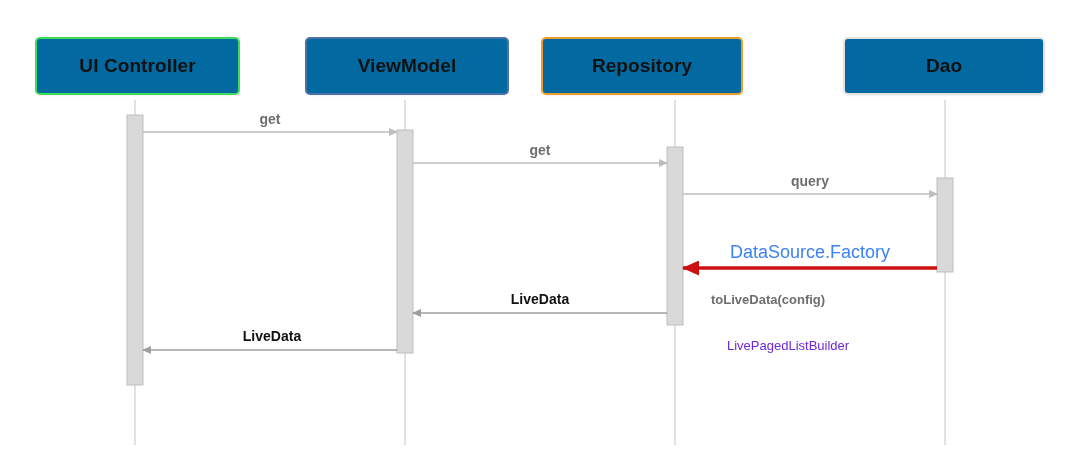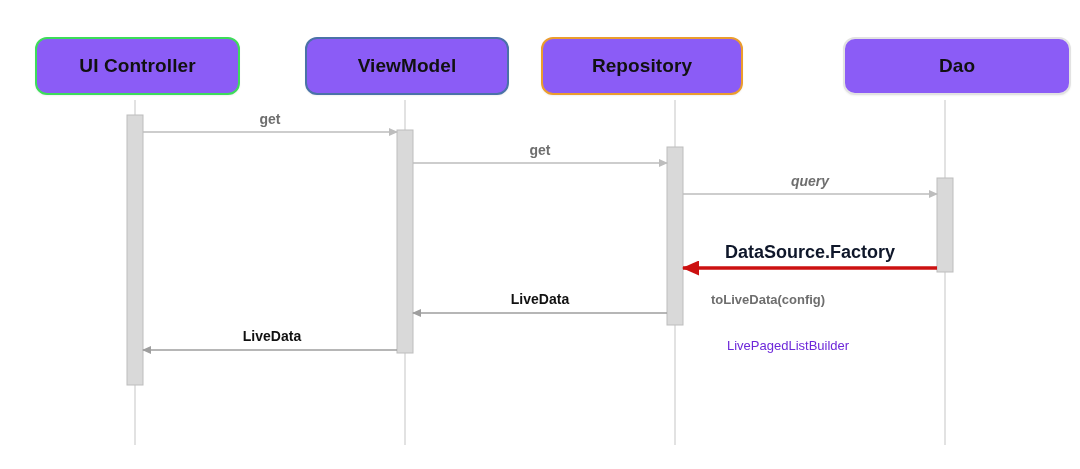--- a/index.html
+++ b/index.html
@@ -21,23 +21,23 @@
   svg#diagram {
     position: absolute;
     left: 0;
     top: 0;
     width: 1080px;
     height: 469px;
   }
   .actor-box {
     position: absolute;
     box-sizing: border-box;
-    background: #8b5cf6;
+    background: #0369a1;
     border: 2px solid #cfcfcf;
-    border-radius: 12px;
+    border-radius: 5px;
     display: flex;
     align-items: center;
     justify-content: center;
     box-shadow: 0 1px 2px rgba(0,0,0,0.06);
   }
   .actor-label {
     font-size: 19px;
     font-weight: 700;
     color: #111111;
     letter-spacing: 0.1px;
@@ -57,22 +57,22 @@
   .msg-muted {
     font-weight: 700;
     color: #6e6e6e;
   }
   .msg-faint {
     font-weight: 400;
     color: #6d28d9;
     font-size: 17.5px;
   }
   .msg-red {
-    font-weight: 700;
-    color: #0f172a;
+    font-weight: 400;
+    color: #3b82f6;
     font-size: 18px;
   }
   .note-label {
     position: absolute;
     white-space: nowrap;
     transform: translate(0, -100%);
     font-size: 13px;
     line-height: 1;
   }
 </style>
@@ -118,28 +118,28 @@
   <div id="actors-layer">
       <div class="actor-box" style="left: 35px; top: 37px; width: 205px; height: 58px; border-color: rgb(61, 220, 90);">
         <span class="actor-label">UI Controller</span>
       </div>
       <div class="actor-box" style="left: 305px; top: 37px; width: 204px; height: 58px; border-color: rgb(74, 114, 168);">
         <span class="actor-label">ViewModel</span>
       </div>
       <div class="actor-box" style="left: 541px; top: 37px; width: 202px; height: 58px; border-color: rgb(235, 157, 46); align-items: center;">
         <span class="actor-label">Repository</span>
       </div>
-      <div class="actor-box" style="left: 843px; top: 37px; width: 228px; height: 58px; border-color: rgb(226, 226, 226);">
+      <div class="actor-box" style="left: 843px; top: 37px; width: 202px; height: 58px; border-color: rgb(226, 226, 226);">
         <span class="actor-label">Dao</span>
       </div>
     </div>
   <div id="labels-layer">
       <div class="msg-label msg-muted" style="left: 270px; top: 126px;">get</div>
       <div class="msg-label msg-muted" style="left: 540px; top: 157px;">get</div>
-      <div class="msg-label msg-muted" style="left: 810px; top: 188px; font-style: italic;">query</div>
+      <div class="msg-label msg-muted" style="left: 810px; top: 188px;">query</div>
       <div class="msg-label msg-red" style="left: 810px; top: 261px;">DataSource.Factory</div>
       <div class="msg-label msg-strong" style="left: 540px; top: 306px;">LiveData</div>
       <div class="msg-label msg-strong" style="left: 272px; top: 343px;">LiveData</div>
       <div class="note-label msg-muted" style="left: 711px; top: 306px;">toLiveData(config)</div>
       <div class="note-label msg-faint" style="left: 727px; top: 352px;">LivePagedListBuilder</div>
     </div>
 
 </div>
 
 </body></html>

